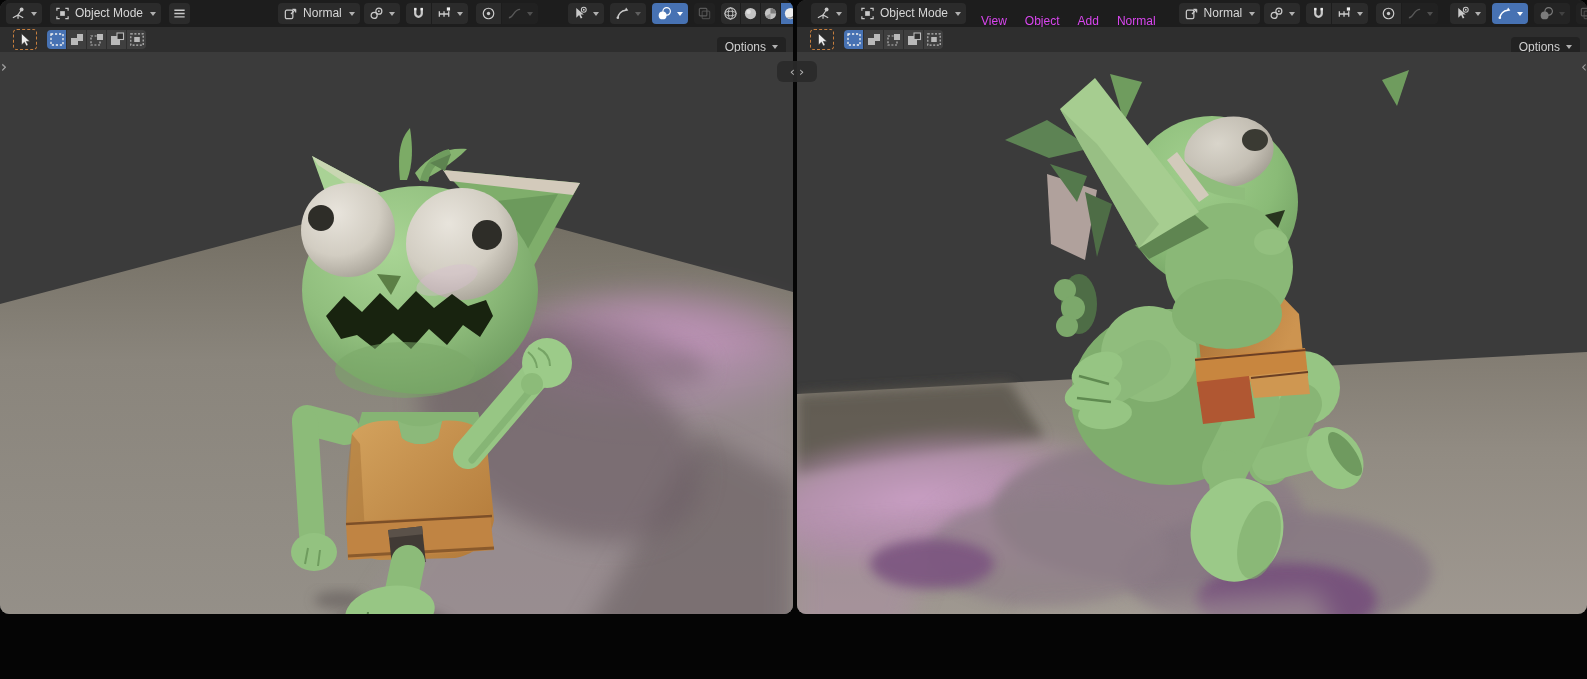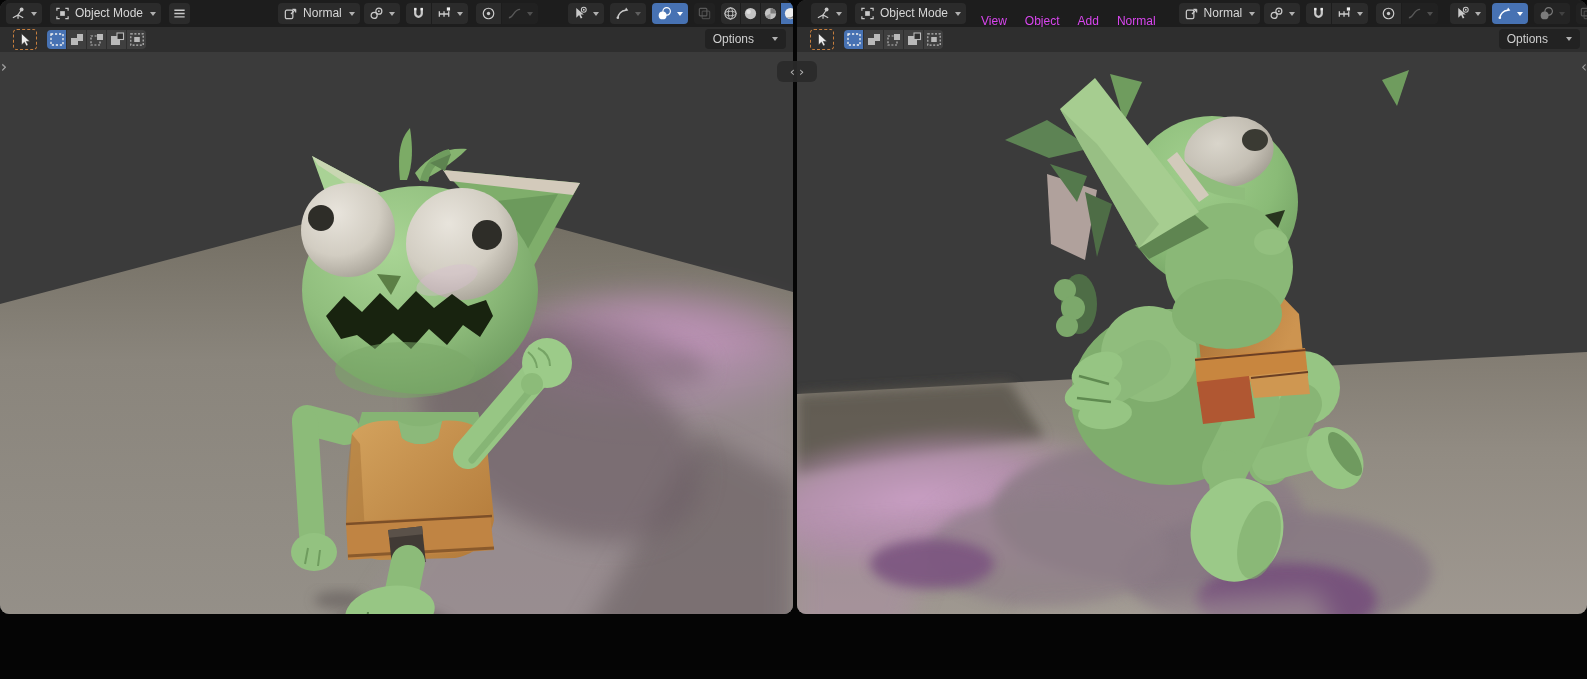--- a/index.html
+++ b/index.html
@@ -33,22 +33,22 @@
   .menuitem{background:transparent;height:25px;border:none;color:#d946ef;font-size:12px;padding:16px 9px;cursor:pointer;flex:0 0 auto;}
   
   .hrow2{height:25px;flex:0 0 25px;background:var(--toolbar-bg,#2e2e2e);display:flex;align-items:center;position:relative;}
   .toolbtn{width:24px;height:21px;margin-left:13px;background:#2c2c2c;border:1.5px dashed var(--active-tool-outline,#c77f3e);
            border-radius:4px;display:flex;align-items:center;justify-content:center;cursor:pointer;flex:0 0 auto;}
   .selgroup{display:flex;margin-left:10px;border-radius:4px;overflow:hidden;flex:0 0 auto;}
   .selbtn{width:19px;height:19px;background:#3f3f3f;border:none;margin-left:1px;display:flex;align-items:center;
           justify-content:center;cursor:pointer;padding:0;}
   .selbtn:first-child{margin-left:0;}
   .selbtn.active{background:var(--accent-blue,#4772b3);}
-  .optbtn{position:absolute;right:7px;top:2px;height:20px;background:#222;border:none;border-radius:4px;
-          color:#cfcfcf;font-size:12px;display:flex;align-items:center;gap:16px;padding:0 8px;cursor:pointer;}
+  .optbtn{position:absolute;right:7px;top:10px;height:20px;background:#222;border:none;border-radius:4px;
+          color:#cfcfcf;font-size:12px;display:flex;align-items:center;gap:4px;padding:0 8px;cursor:pointer;}
   
   .canvas{position:relative;flex:1;background:var(--viewport-bg,#3b3b3b);}
   .canvas svg{position:absolute;inset:0;display:block;}
   .edge{position:absolute;top:8px;color:#9a9a9a;font-size:15px;line-height:15px;cursor:pointer;z-index:3;}
   .edge.l{left:1px;}
   .edge.r{right:0px;}
   .split-pill{position:absolute;left:777px;top:61px;width:40px;height:21px;background:rgba(42,42,42,.92);
               border-radius:6px;color:#b5b5b5;font-size:13px;display:flex;align-items:center;justify-content:center;
               gap:4px;z-index:5;cursor:pointer;}
 </style>

